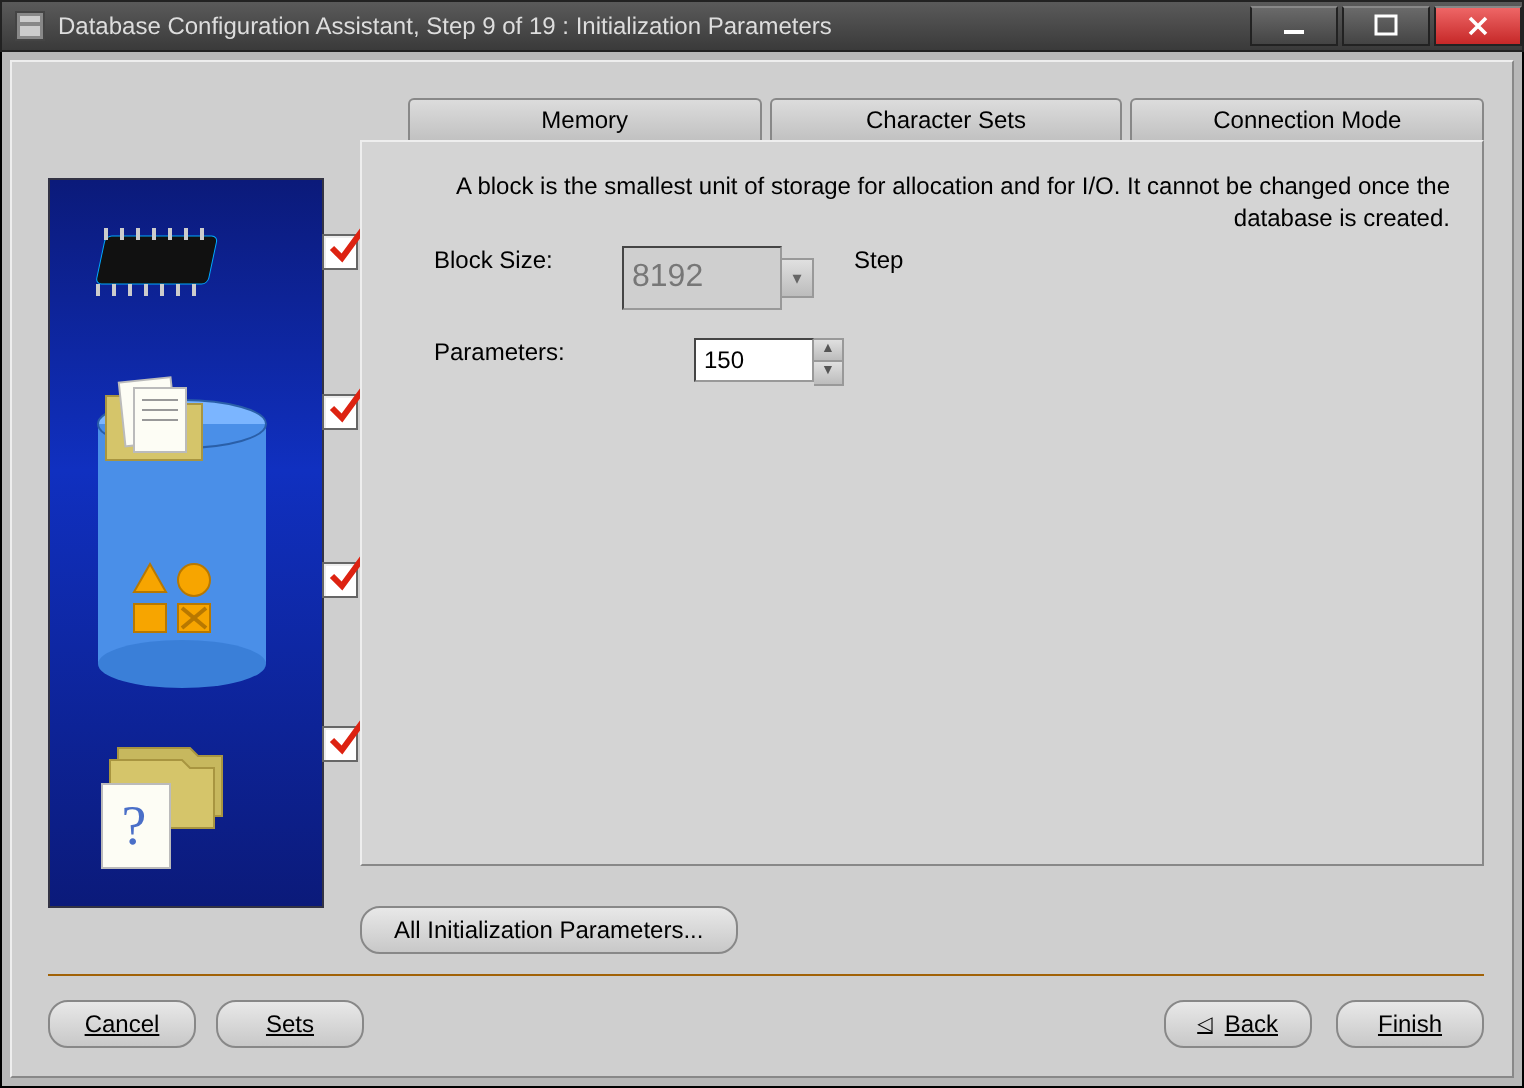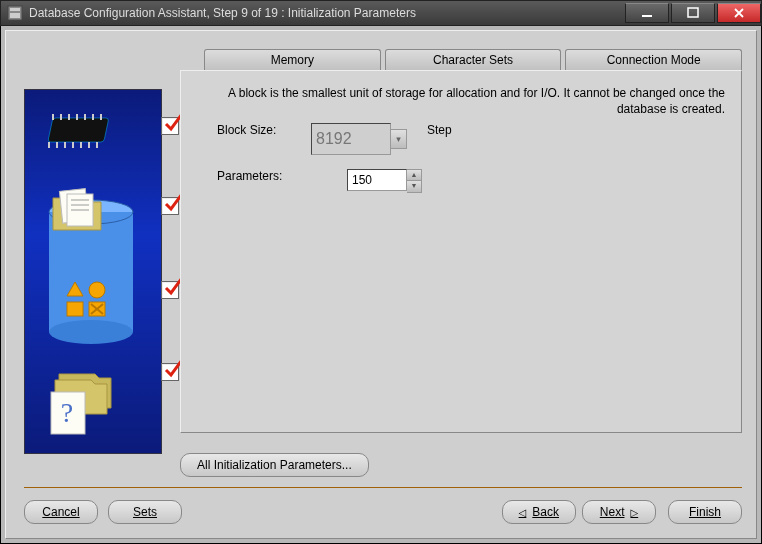--- a/index.html
+++ b/index.html
@@ -383,23 +383,19 @@
       <div class="footer">
         <button class="btn">Cancel</button>
         <span style="width:10px"></span>
         <button class="btn">Sets</button>
         <span class="spacer"></span>
         <div class="nav-btns">
           <button class="btn">
             <span class="arrow">◁</span>
             <span>Back</span>
           </button>
-          <button class="btn">
-            <span>Next</span>
-            <span class="arrow">▷</span>
-          </button>
         </div>
         <button class="btn">Finish</button>
       </div>
 
     </div>
   </div>
 </div>
 
 </body></html>

